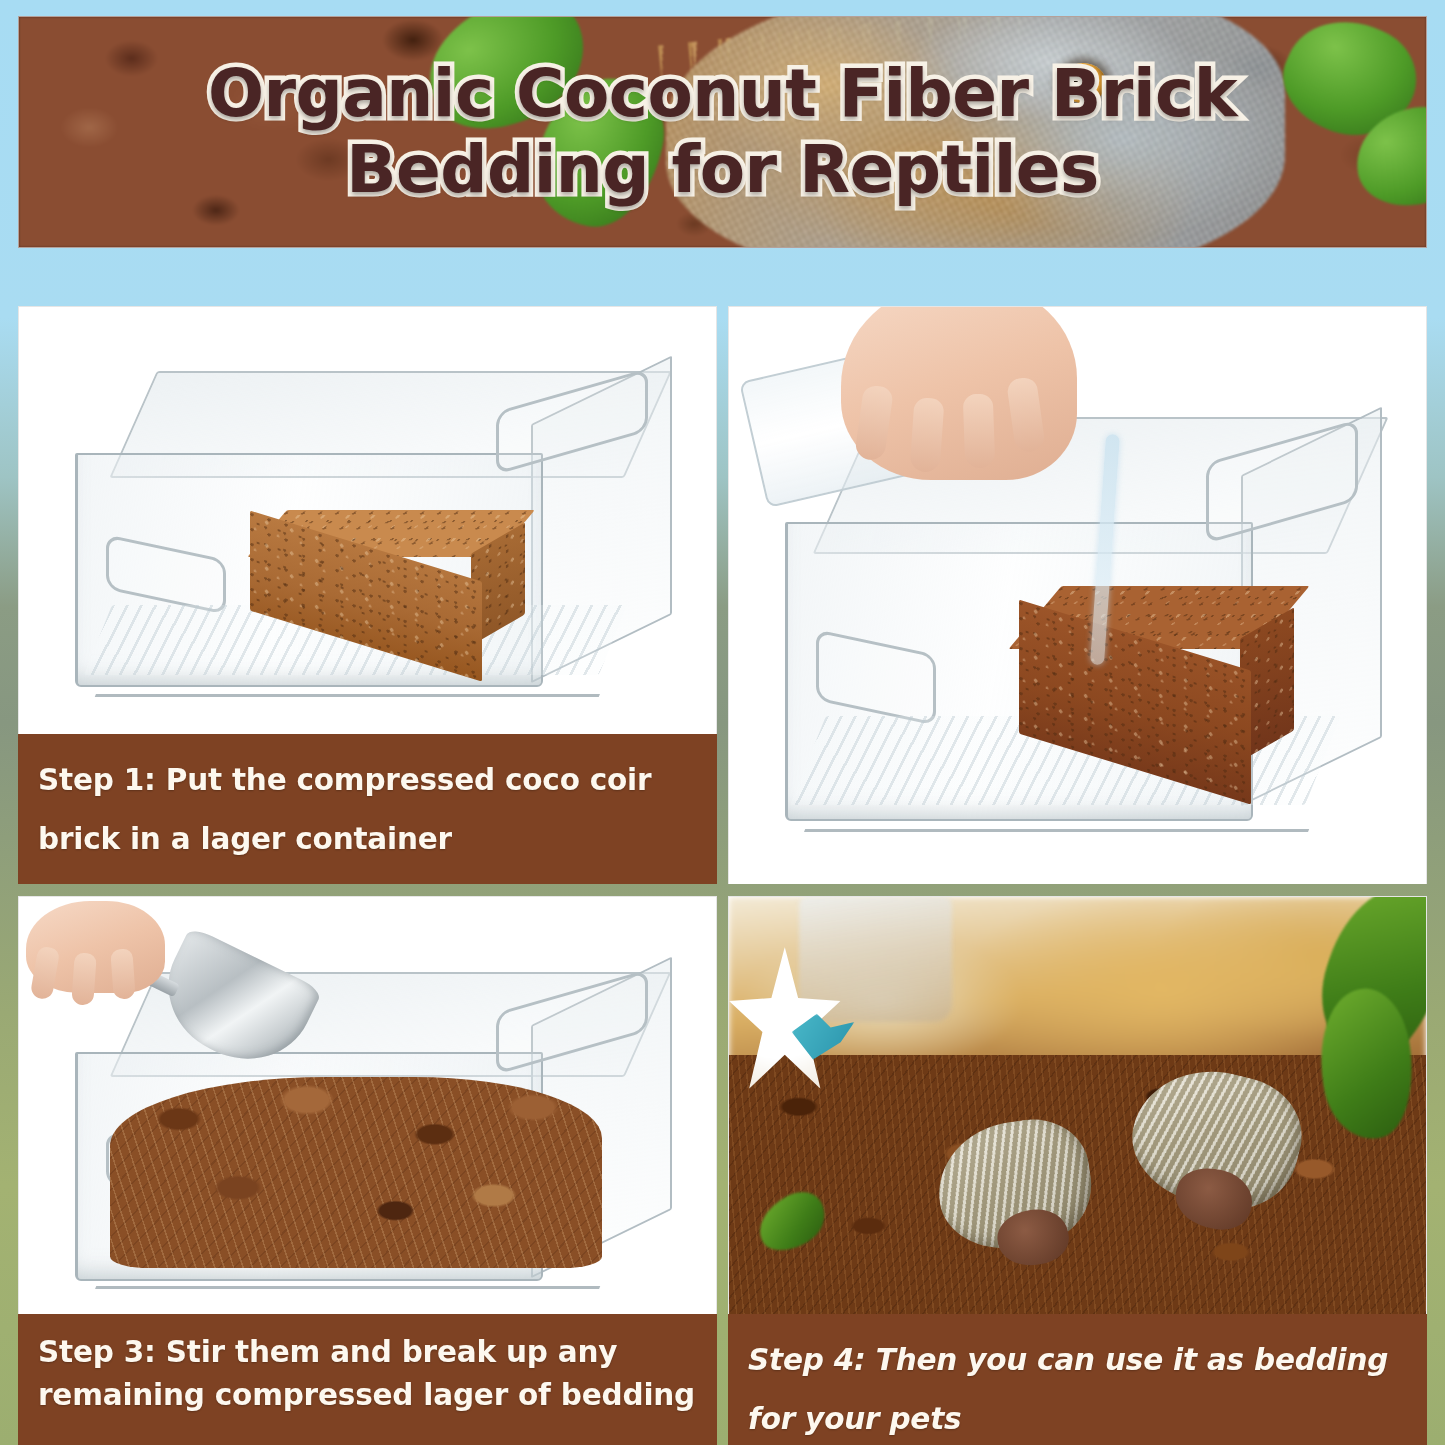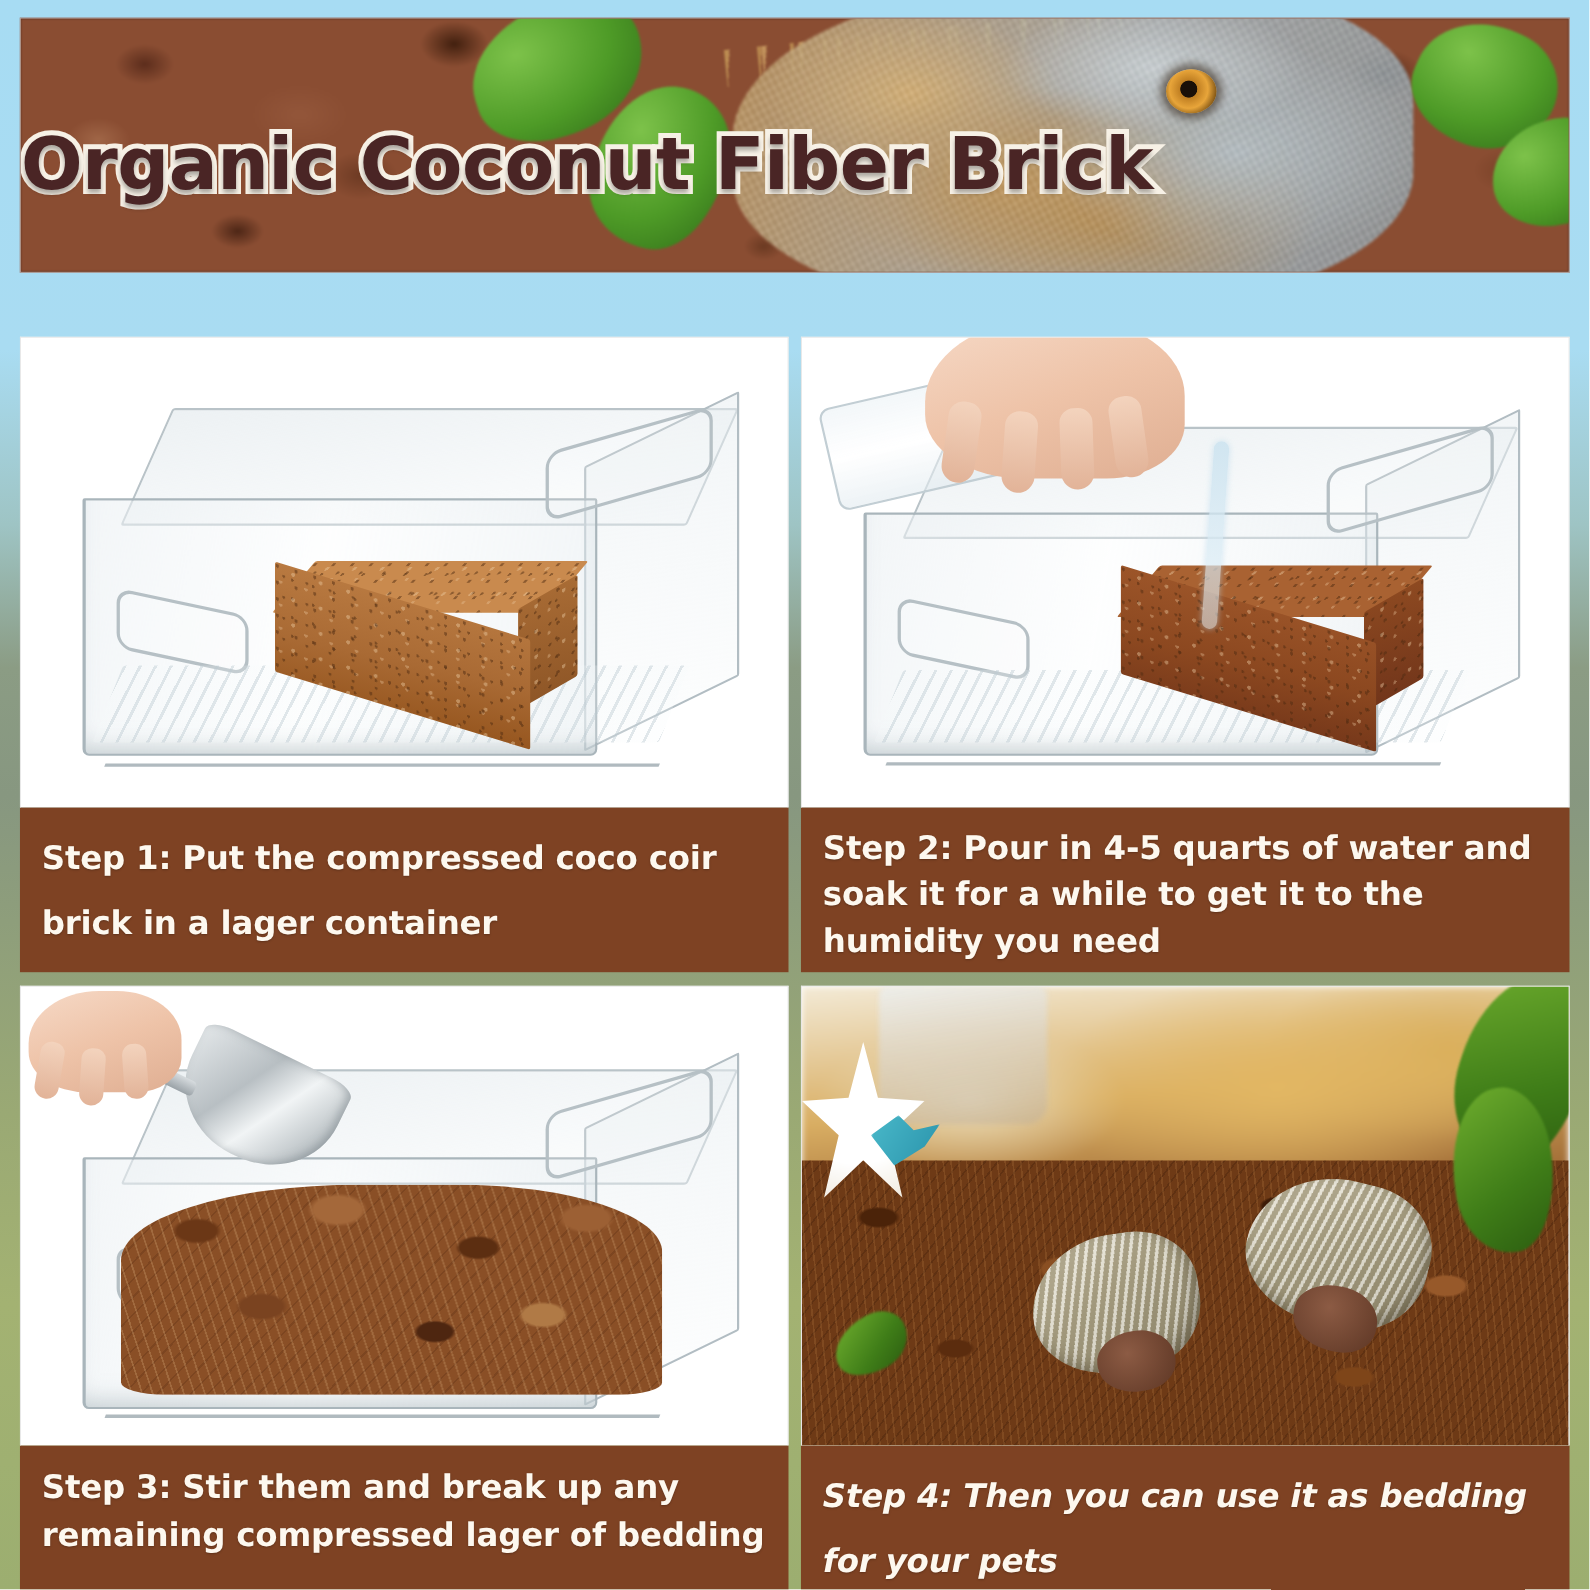--- a/index.html
+++ b/index.html
@@ -122,25 +122,25 @@
   }
   .leaf-a { left: 29%; top: -6%; width: 160px; height: 120px; border-radius: 62% 38% 55% 45% / 56% 44% 60% 40%; transform: rotate(-18deg); }
   .leaf-b { left: 37%; top: 26%; width: 120px; height: 150px; border-radius: 55% 45% 48% 52% / 62% 38% 64% 36%; transform: rotate(12deg); }
   .leaf-c { left: 90%; top: 2%;  width: 130px; height: 112px; border-radius: 58% 42% 52% 48% / 54% 46% 58% 42%; transform: rotate(24deg); }
   .leaf-d { left: 95%; top: 40%; width: 110px; height: 96px;  border-radius: 60% 40% 50% 50% / 58% 42% 56% 44%; transform: rotate(-10deg); }
 
   #banner-title {
     position: absolute;
     inset: 0;
     display: flex;
-    flex-direction: row;
+    flex-direction: column;
     align-items: center;
+    justify-content: center;
     gap: 2px;
     z-index: 5;
-    margin-top: 36px;
   }
   .title-line {
     font-family: "DejaVu Sans", sans-serif;
     font-weight: 700;
     font-size: 66px;
     line-height: 1.12;
     letter-spacing: -0.5px;
     color: #4a2525;
     text-align: center;
     white-space: nowrap;
@@ -485,20 +485,21 @@
         <div class="iguana-scales"></div>
       </div>
       <div class="iguana-eye"></div>
       <div class="leaf leaf-a"></div>
       <div class="leaf leaf-b"></div>
       <div class="leaf leaf-c"></div>
       <div class="leaf leaf-d"></div>
     </div>
     <div id="banner-title">
       <div class="title-line">Organic Coconut Fiber Brick</div>
+      <div class="title-line">Bedding for Reptiles</div>
     </div>
   </div>
 
   <div id="grid">
 
     <div class="panel">
       <div class="photo">
         <div class="bin">
           <div class="bin-back-rim"></div>
           <div class="bin-side"></div>
@@ -553,21 +554,20 @@
           <div class="bottle-neck"></div>
           <div class="bottle-cap-ring"></div>
         </div>
         <div class="hand">
           <div class="finger" style="left:8%;  top:52%; transform:rotate(8deg)"></div>
           <div class="finger" style="left:30%; top:58%; transform:rotate(4deg)"></div>
           <div class="finger" style="left:52%; top:56%; transform:rotate(-2deg)"></div>
           <div class="finger" style="left:72%; top:48%; transform:rotate(-8deg)"></div>
         </div>
       </div>
-      <div class="caption cap-2">Step 2: Pour in 4-5 quarts of water and soak it for a while to get it to the humidity you need</div>
     </div>
 
     <div class="panel">
       <div class="photo">
         <div class="bin" style="top:18%;height:74%">
           <div class="bin-back-rim"></div>
           <div class="bin-side"></div>
           <div class="bin-body">
             <div class="handle handle-front"></div>
           </div>

